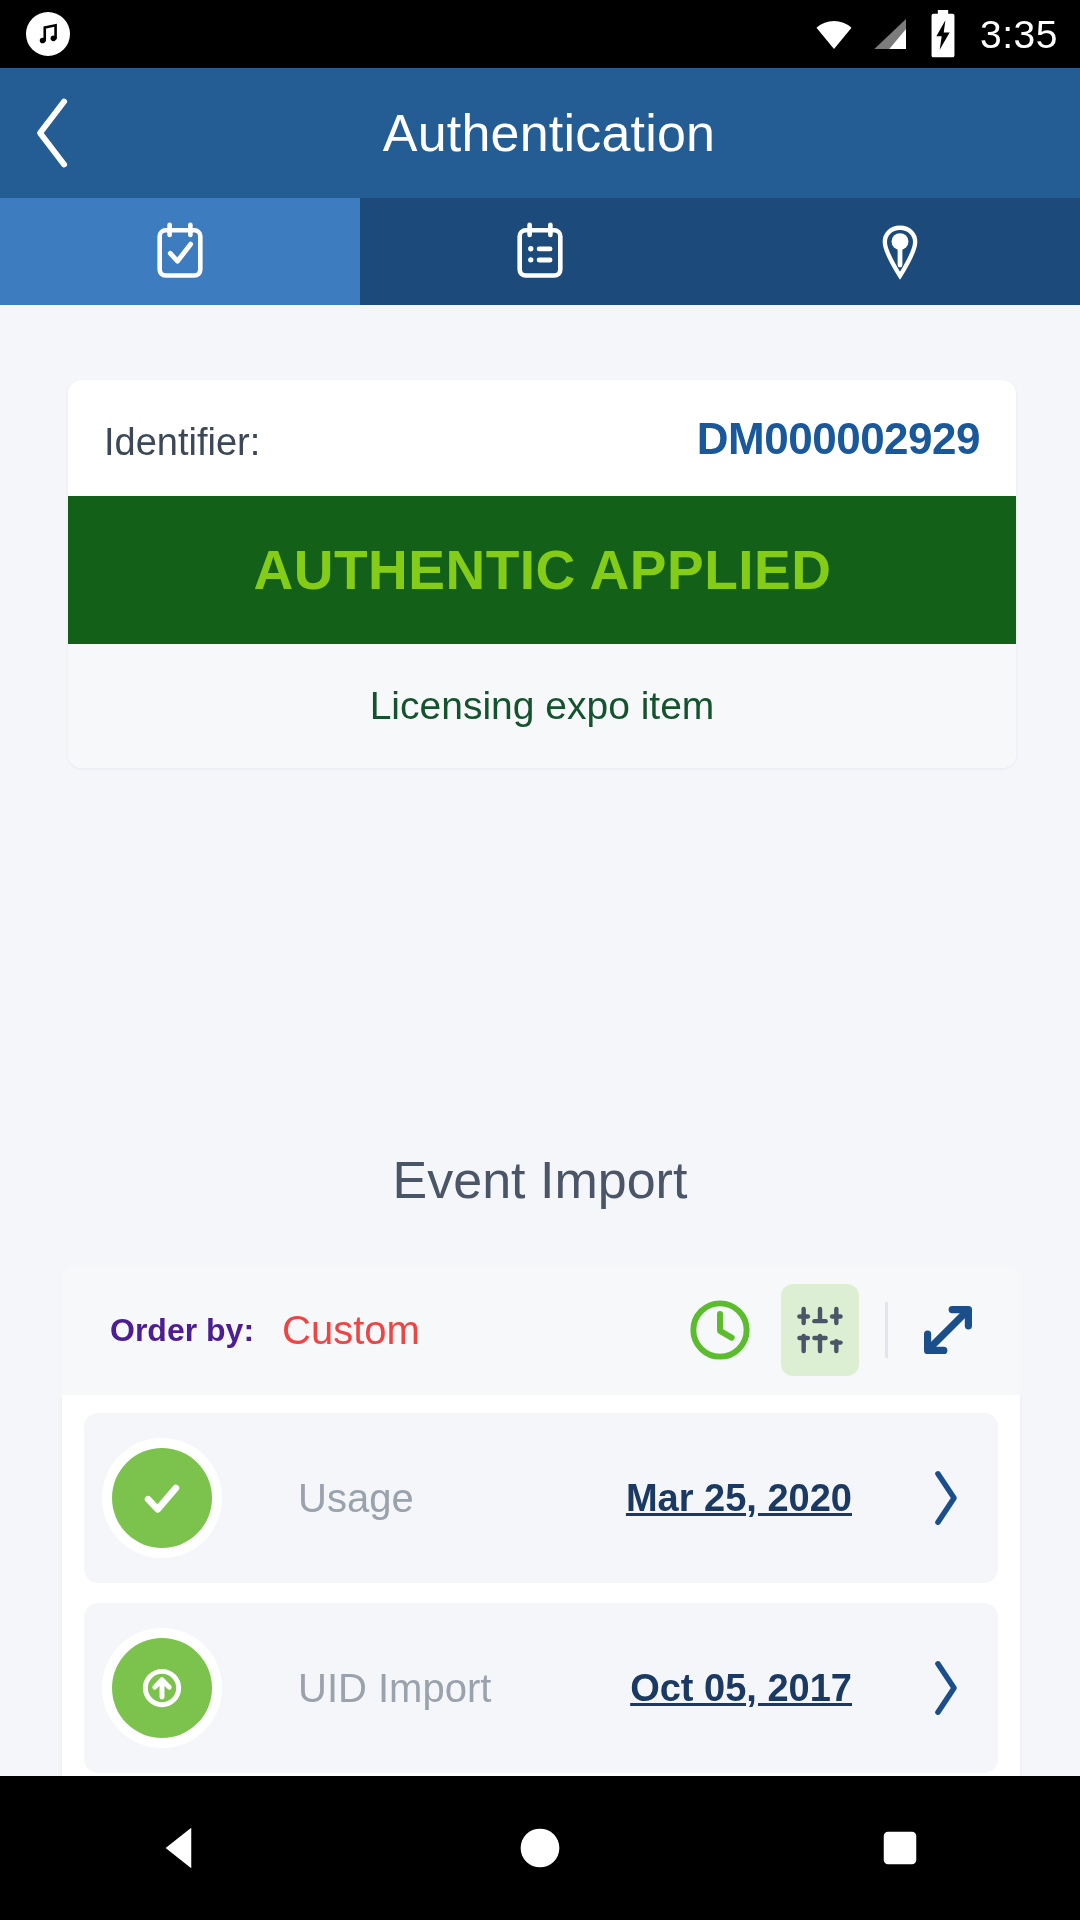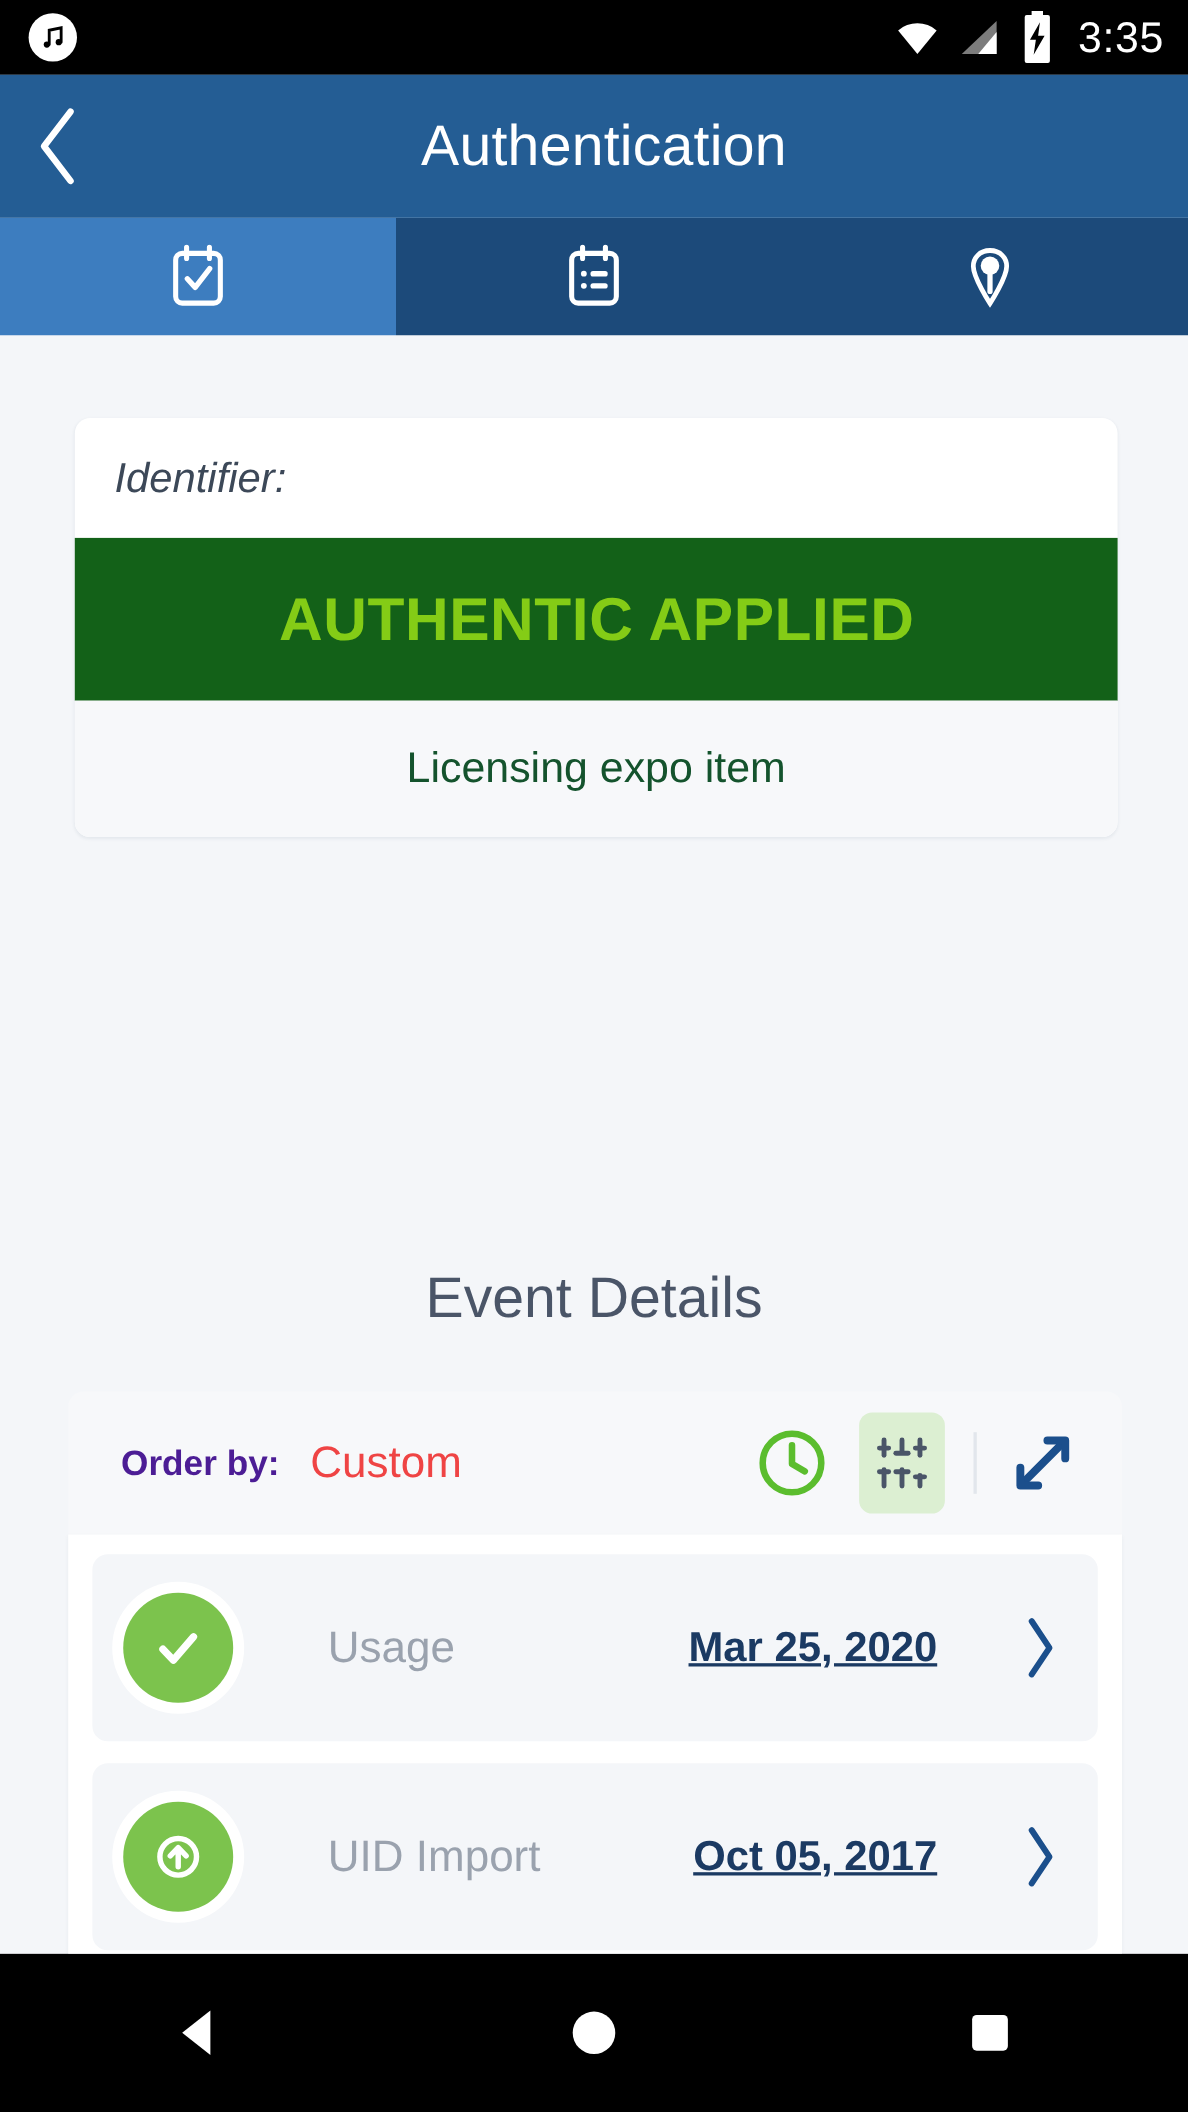--- a/index.html
+++ b/index.html
@@ -55,21 +55,20 @@
 
   .card-id {
     position:absolute; left:68px; top:75px; width:948px;
     background:#fff; border-radius:14px;
     box-shadow:0 1px 3px rgba(28,50,80,.07);
     overflow:hidden;
   }
   .id-row {
     display:flex; align-items:flex-end; justify-content:space-between;
     padding:34px 36px 32px 36px;
-    font-style:italic;
   }
   .id-label { font-size:38px; color:#3C4858; }
   .id-value { font-size:44px; color:#19599B; font-weight:bold; letter-spacing:-0.5px; }
 
   .status-banner {
     background:#136118; height:148px; margin:0 0 0 0;
     width:955px; margin-left:-3px;
     display:flex; align-items:center; justify-content:center;
   }
   .status-banner span {
@@ -201,30 +200,31 @@
         <path d="M12 9 L12 19" stroke="#fff" stroke-width="2.2" stroke-linecap="round"></path>
       </svg>
     </div>
   </div>
 
   <div class="content">
 
     <div class="card-id">
       <div class="id-row">
         <span class="id-label">Identifier:</span>
+        <span class="id-value">DM000002929</span>
       </div>
       <div class="status-banner">
         <span>AUTHENTIC APPLIED</span>
       </div>
       <div class="subtitle-wrap">
         <span>Licensing expo item</span>
       </div>
     </div>
 
-    <div class="section-title">Event Details</div>
+    <div class="section-title">Event Import</div>
 
     <div class="card-toolbar">
       <span class="orderby-label">Order by:</span>
       <span class="orderby-value">Custom</span>
       <div class="toolbar-spacer"></div>
 
       <div class="tb-icon clock">
         <svg width="68" height="68" viewBox="0 0 24 24">
           <circle cx="12" cy="12" r="9.4" fill="none" stroke="#5BBD2E" stroke-width="2.1"></circle>
           <path d="M12 6.3 V12.3 L16.1 14.7" fill="none" stroke="#5BBD2E" stroke-width="2.1" stroke-linecap="round" stroke-linejoin="round"></path>

